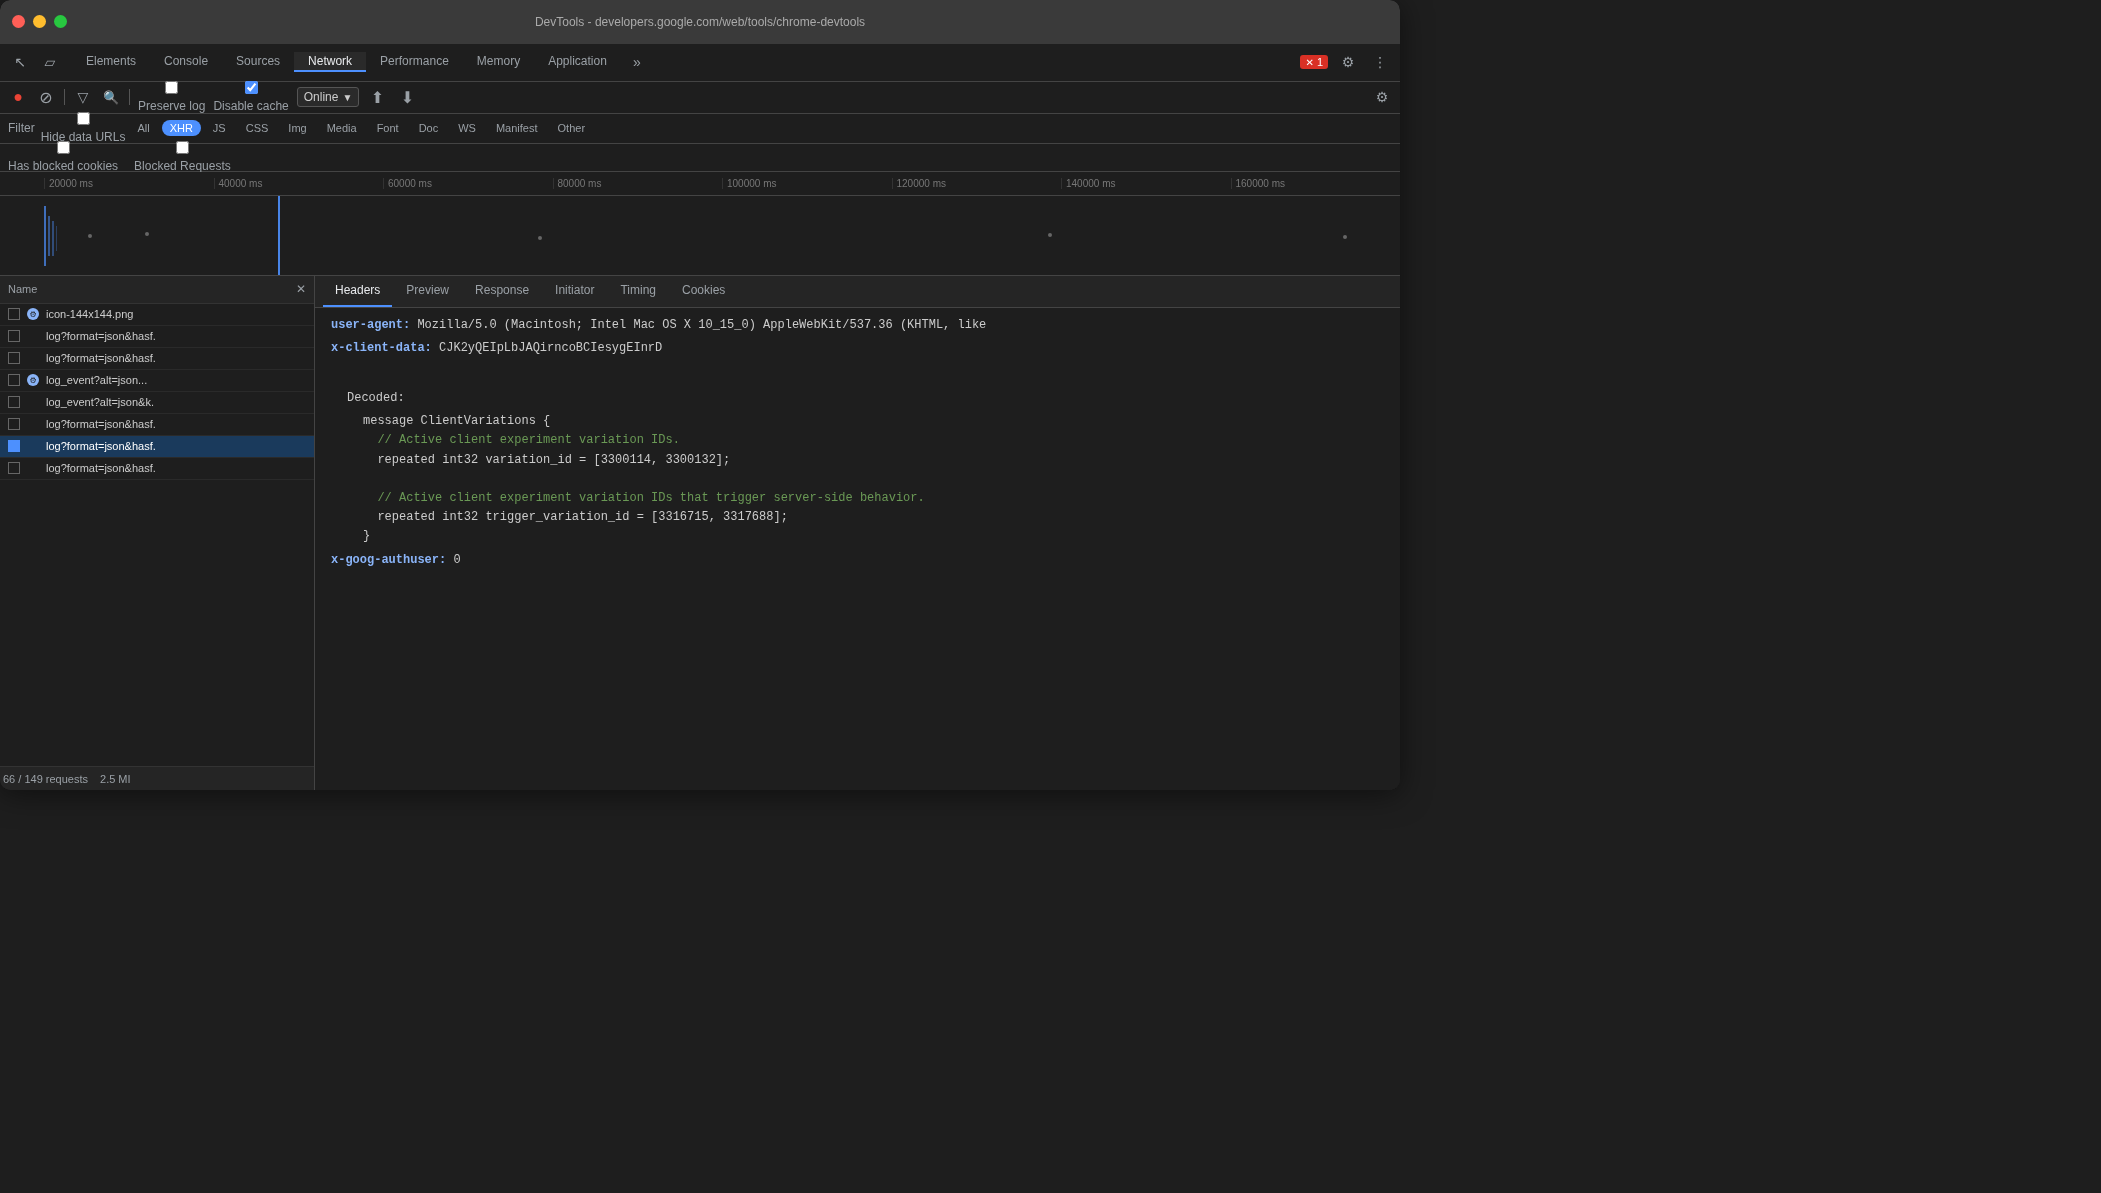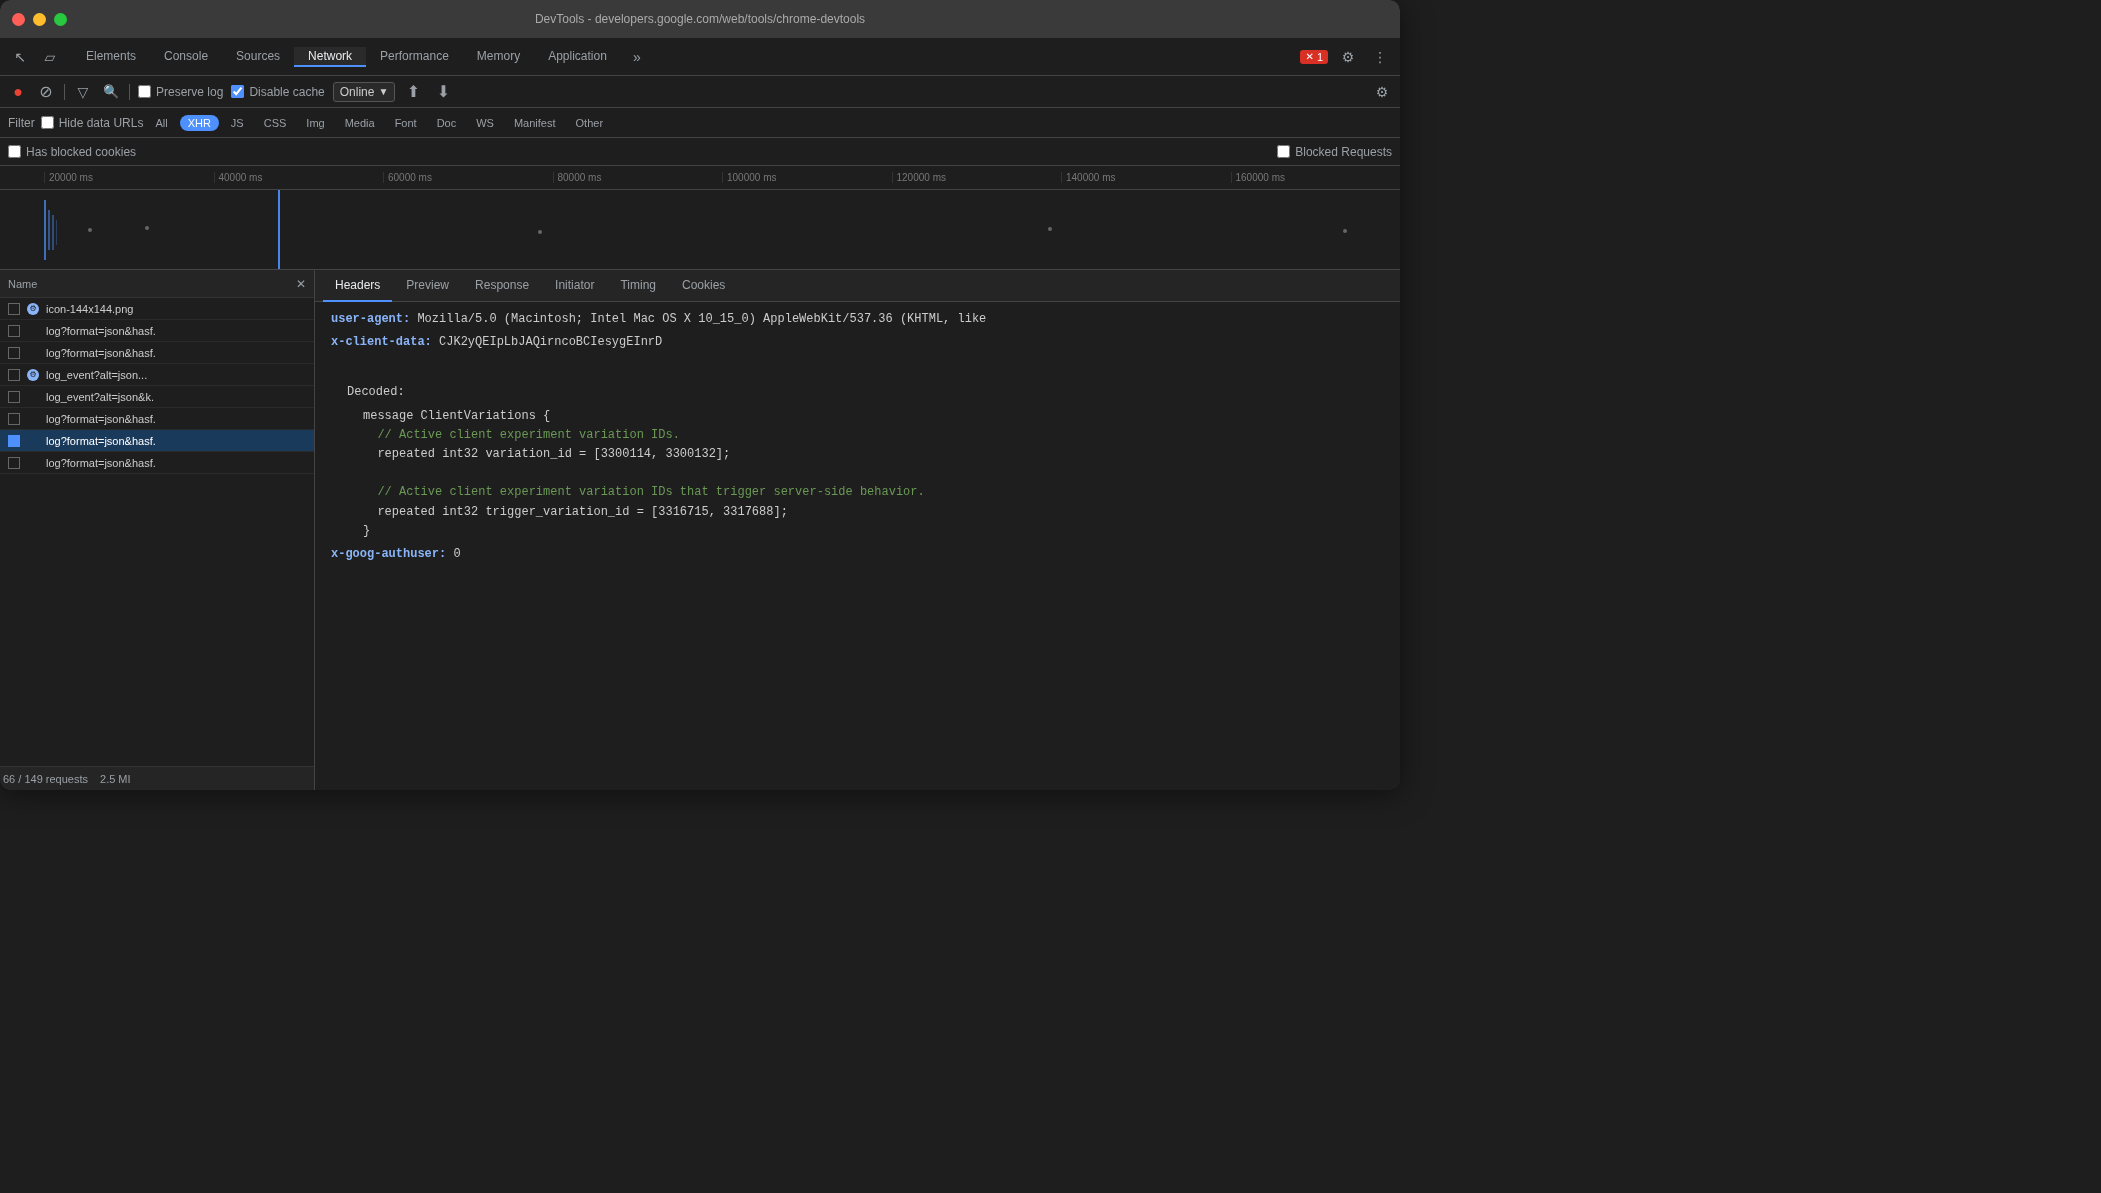--- a/index.html
+++ b/index.html
@@ -10,21 +10,21 @@
       color: #ccc;
       width: 1400px;
       height: 790px;
       border-radius: 10px;
       overflow: hidden;
       box-shadow: 0 4px 30px rgba(0,0,0,0.5);
     }
     
     .titlebar {
       background: #3a3a3a;
-      height: 38px;
+      height: 44px;
       display: flex;
       align-items: center;
       padding: 0 12px;
       position: relative;
       border-radius: 10px 10px 0 0;
     }
     .window-controls {
       display: flex;
       gap: 8px;
       align-items: center;
@@ -146,20 +146,21 @@
     }
     .toolbar-btn.record { color: #ea4335; font-size: 16px; }
     .toolbar-divider { width: 1px; height: 16px; background: #555; }
     .checkbox-label {
       display: flex;
       align-items: center;
       gap: 5px;
       color: #9aa0a6;
       cursor: pointer;
       white-space: nowrap;
+      flex-direction: column;
     }
     .checkbox-label input { accent-color: #4d90fe; }
     .online-select {
       background: #2a2a2a;
       border: 1px solid #555;
       color: #ccc;
       padding: 2px 6px;
       border-radius: 3px;
       font-size: 12px;
       cursor: pointer;
@@ -201,21 +202,20 @@
     }
     
     .filter-row2 {
       background: #1e1e1e;
       display: flex;
       align-items: center;
       height: 28px;
       padding: 0 8px;
       border-bottom: 1px solid #444;
       gap: 16px;
-      justify-content: space-between;
     }
     
     .timeline-row {
       background: #1e1e1e;
       height: 24px;
       display: flex;
       align-items: center;
       border-bottom: 1px solid #444;
       overflow: hidden;
       position: relative;

